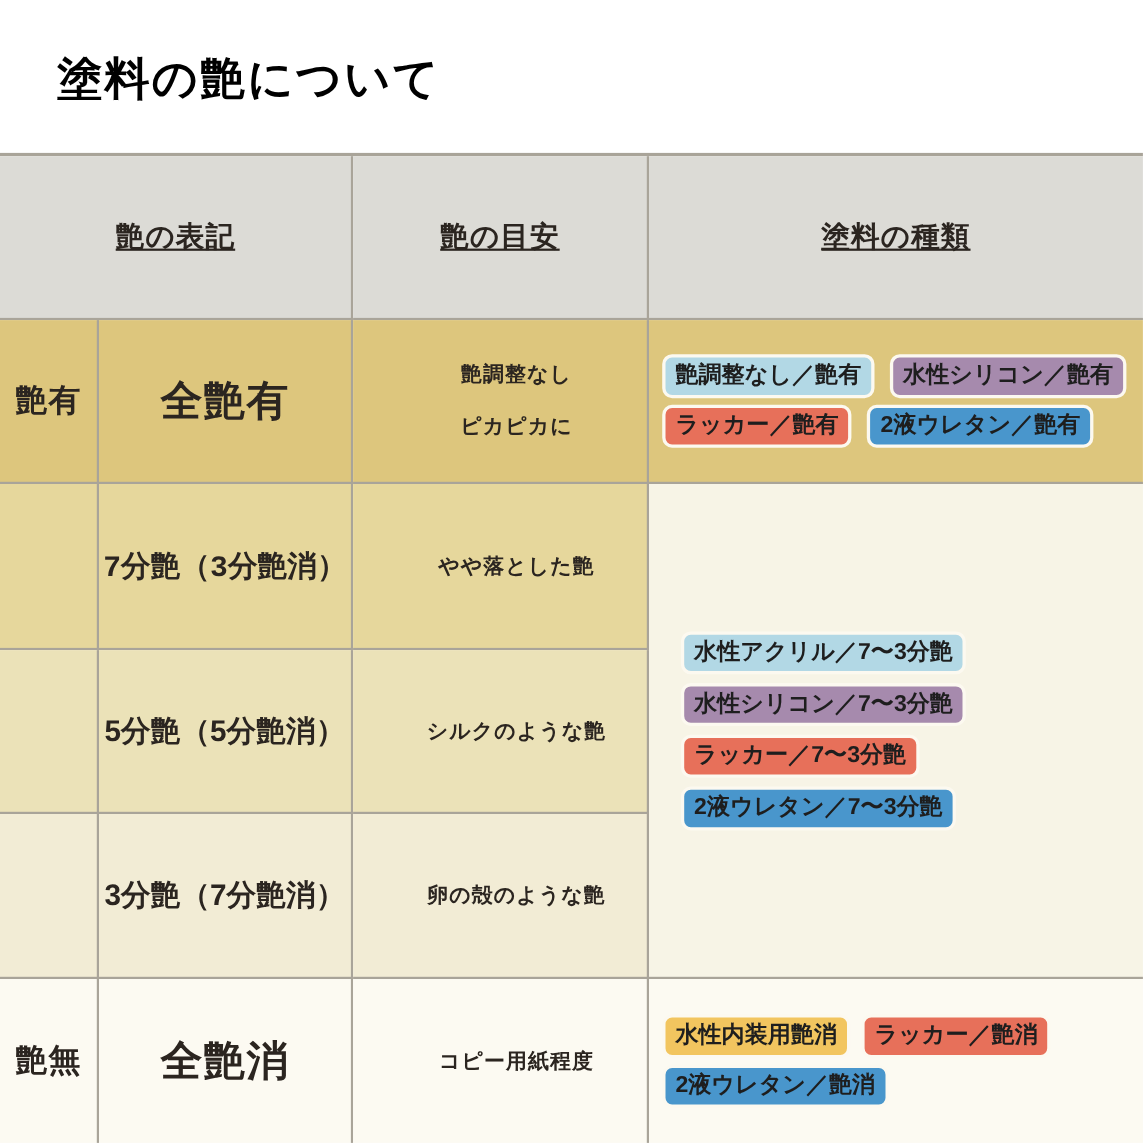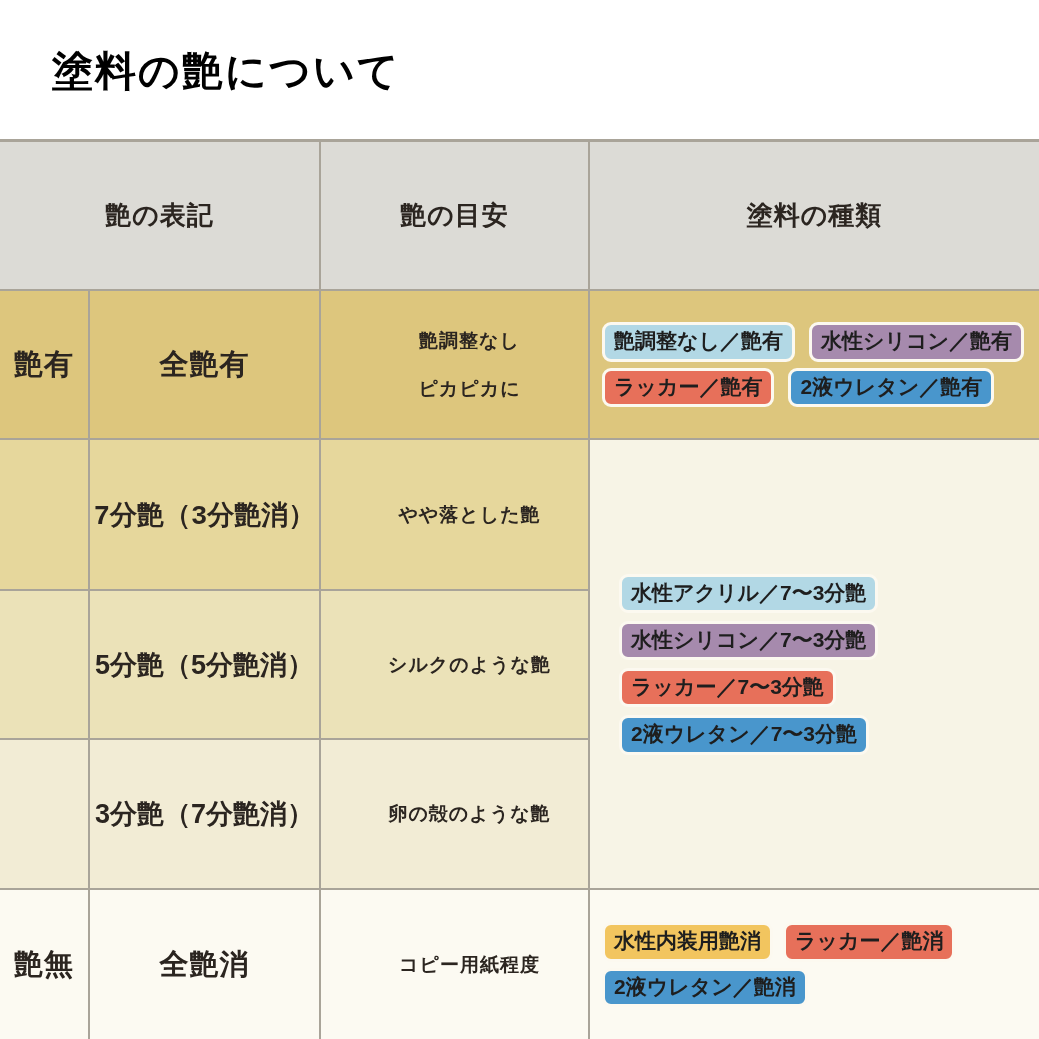--- a/index.html
+++ b/index.html
@@ -27,24 +27,24 @@
     grid-template-columns:90px 231px 269px 449px;
     grid-template-rows:149px 149px 151px 149px 150px 149px;
   }
   .cell{
     box-sizing:border-box;
     display:flex;align-items:center;justify-content:center;
     text-align:center;
   }
   .br{border-right:2px solid var(--line);}
   .bb{border-bottom:2px solid var(--line);}
-  .head{background:var(--header-bg);font-size:26px;letter-spacing:1px;}
+  .head{background:var(--header-bg);font-size:26px;letter-spacing:1px;text-decoration:underline;}
   .span2{grid-column:1 / 3;}
   .cat{font-size:29px;letter-spacing:1px;}
-  .notation{font-size:29px;letter-spacing:1px;}
+  .notation{font-size:38px;letter-spacing:1px;}
   .notation-mid{font-size:27px;letter-spacing:0;}
   .guide{font-size:19px;letter-spacing:1px;padding-left:30px;}
   .guide-multiline{line-height:48px;}
   .badges-cell{
     justify-content:flex-start;align-items:center;
     padding-left:12px;
   }
   .badge-stack{display:flex;flex-direction:column;gap:6px;align-items:flex-start;}
   .badge-line{display:flex;gap:14px;align-items:center;}
   .merged{

